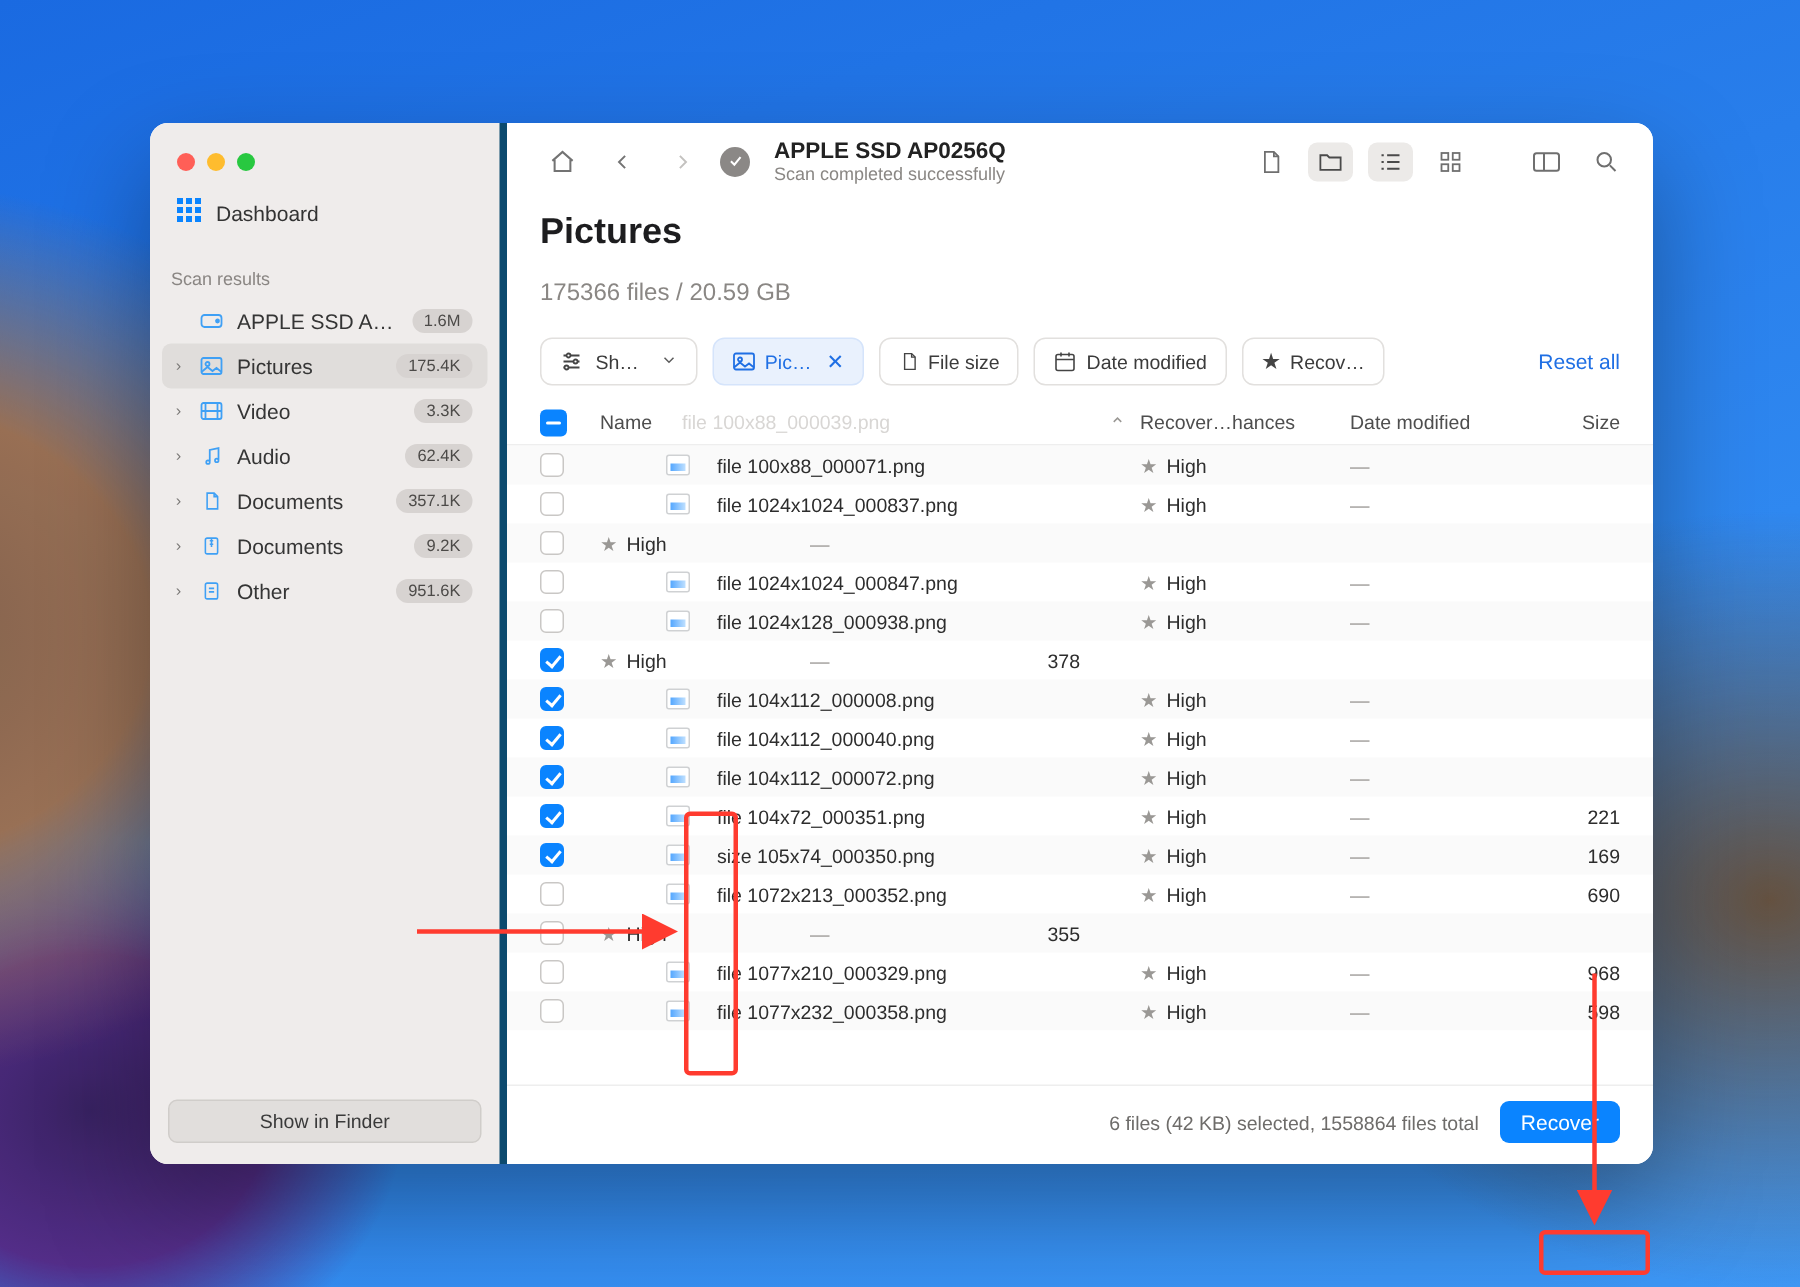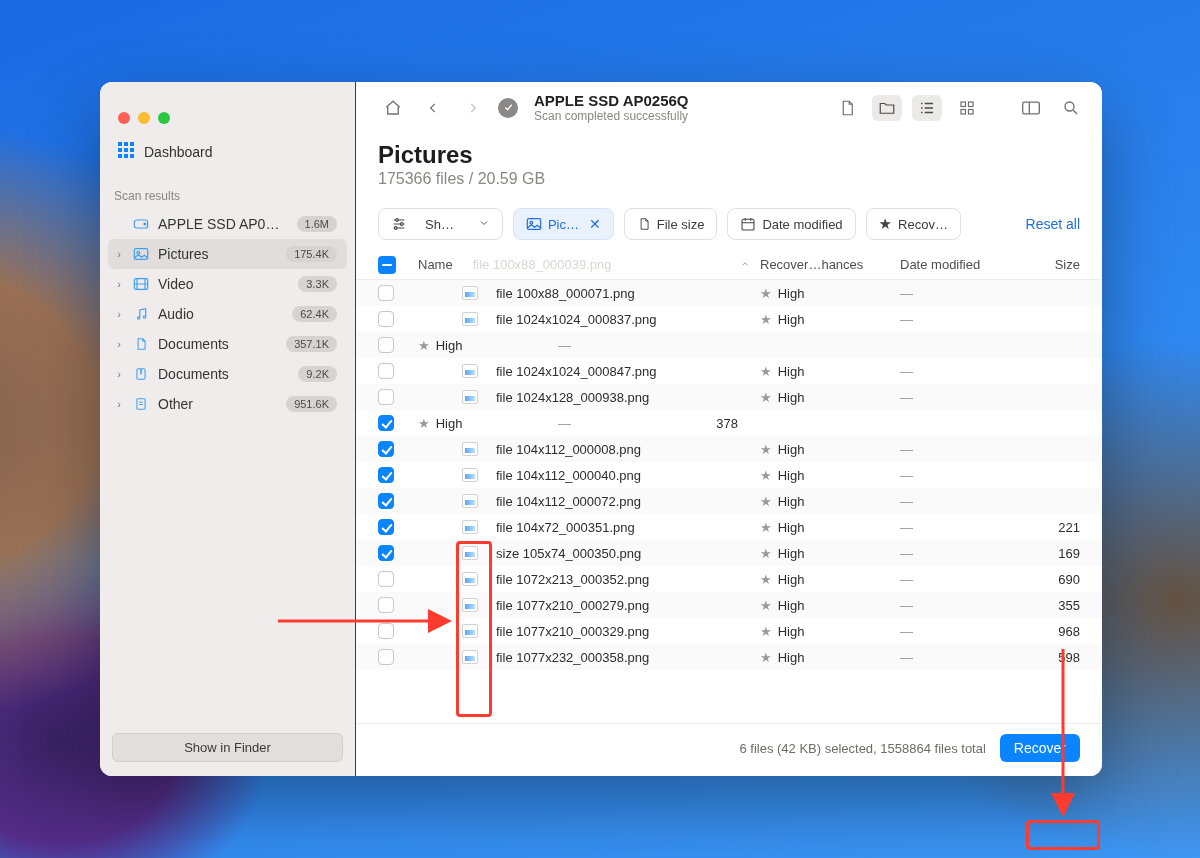--- a/index.html
+++ b/index.html
@@ -15,22 +15,22 @@
       radial-gradient(300px 260px at 60px 740px, #3a1853 0%, #57237d 40%, transparent 70%),
       radial-gradient(500px 400px at 1180px 600px, #6a4b2d 0%, transparent 65%);
     opacity:.9;
   }
   .window {
     position: absolute; left: 100px; top: 82px; width: 1002px; height: 694px;
     background: #fff; border-radius: 12px; box-shadow: 0 30px 70px rgba(0,0,0,.35);
     display: flex; overflow: hidden;
   }
   .sidebar {
-    width: 256px; background: #efeceb; padding-top: 24px; display:flex; flex-direction:column;
-    border-right: 1px solid #0c4a6e;
+    width: 238px; background: #efeceb; padding-top: 14px; display:flex; flex-direction:column;
+    border-right: 5px solid #0c4a6e;
   }
   .traffic { display:flex; gap:8px; padding: 6px 0 12px 18px; }
   .tl { width:12px; height:12px; border-radius:50%; }
   .tl.r { background:#ff5f57; } .tl.y { background:#febc2e; } .tl.g { background:#28c840; }
   .dash { display:flex; align-items:center; gap:10px; padding: 6px 12px 6px 18px; font-size:14px; color:#333;}
   .dash svg { width:16px; height:16px; }
   .sec-title { font-size: 12px; color:#8a8683; padding: 22px 12px 6px 14px; }
   .nav { list-style:none; padding: 0 8px; }
   .nav li {
     display:flex; align-items:center; height: 30px; font-size:14px; color:#353535;
@@ -53,27 +53,27 @@
   }
   .tb-btn { width:30px; height:26px; display:flex; align-items:center; justify-content:center; color:#6f6f6f; border-radius:6px;}
   .tb-btn.active { background:#eceae8; color:#444;}
   .tb-title { margin-left:6px; }
   .tb-title .t1 { font-weight:700; font-size:15px; color:#222;}
   .tb-title .t2 { font-size:12px; color:#8a8784;}
   .tb-spacer { flex:1; }
   .check-circle{ width:20px;height:20px;border-radius:50%;background:#8b8886;display:flex;align-items:center;justify-content:center;color:#fff;font-size:12px;}
   .heading { padding: 10px 22px 4px 22px; }
   .heading .h1 { font-size:24px; font-weight:800; color:#1d1d1f;}
-  .heading .h2 { font-size:16px; color:#8a8784; margin-top:1px;}
+  .heading .h2 { font-size:16px; color:#8a8784; margin-top:18px;}
   .filters { display:flex; align-items:center; gap:10px; padding: 16px 22px 10px 22px;}
   .pill {
     display:flex; align-items:center; gap:6px; height:32px; padding:0 12px;
     border:1px solid #e2e0de; border-radius:8px; font-size:13px; color:#3b3b3b; background:#fff;
   }
-  .pill.show { gap:18px; }
+  .pill.show { gap:8px; }
   .pill.blue { background:#e9f1fd; border-color:#d5e4fb; color:#1f6fe4;justify-content:center;}
   .pill .x { color:#1f6fe4; font-size:14px; margin-left:4px;}
   .filters .spacer { flex:1; }
   .reset { color:#1f6fe4; font-size:14px; }
   .table { flex:1; display:flex; flex-direction:column; overflow:hidden; }
   .thead {
     display:flex; align-items:center; font-size:13px; color:#4e4e4e;
     padding: 0 22px; height:30px; border-bottom:1px solid #eee;
   }
   .col-check { width:40px; display:flex; align-items:center;}
@@ -500,24 +500,20 @@
                 <span class="thumb"></span>
                 <span>file 1072x213_000352.png</span>
               </div>
               <div class="col-rec"><span class="star">★</span><span>High</span></div>
               <div class="col-date dash-cell">—</div>
               <div class="col-size">690</div>
             </div>
             <div class="row">
               <div class="col-check">
                 <div class="cb"></div>
-              </div>
-              <div class="col-name">
-                <span class="thumb"></span>
-                <span>file 1077x210_000279.png</span>
               </div>
               <div class="col-rec"><span class="star">★</span><span>High</span></div>
               <div class="col-date dash-cell">—</div>
               <div class="col-size">355</div>
             </div>
             <div class="row">
               <div class="col-check">
                 <div class="cb"></div>
               </div>
               <div class="col-name">

